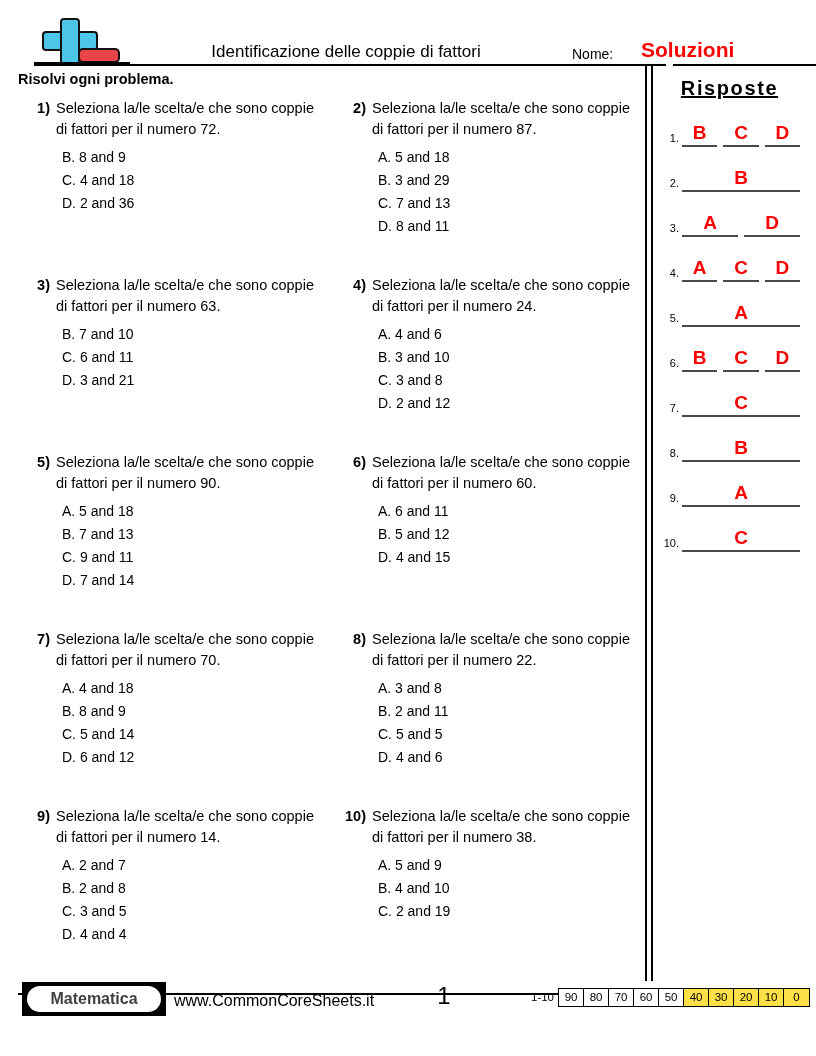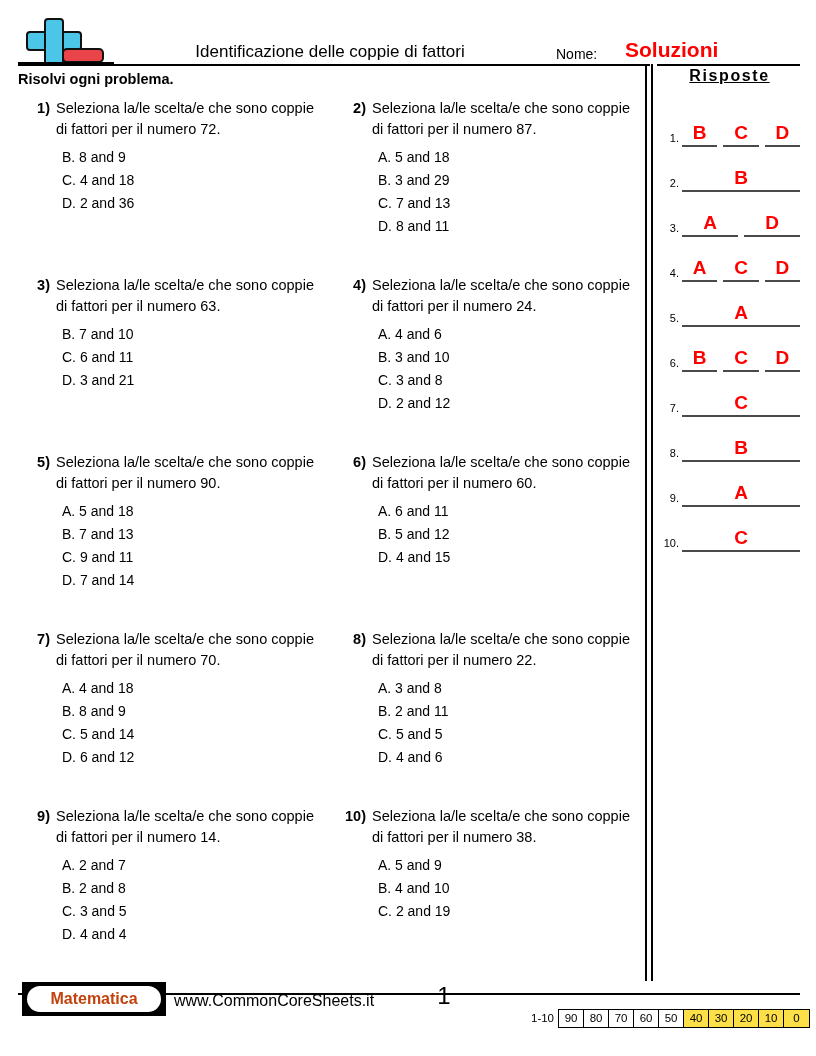--- a/index.html
+++ b/index.html
@@ -12,21 +12,21 @@
     height: 1056px;
     position: relative;
     font-family: "Liberation Sans", sans-serif;
     color: #000;
     overflow: hidden;
   }
 
   
   #header {
     position: absolute;
-    left: 0; top: 0;
+    left: 16px; top: 0;
     width: 667px; height: 64px;
   }
   #logo {
     position: absolute;
     left: 18px; top: 18px;
     width: 96px; height: 46px;
   }
   .plus-v {
     position: absolute;
     left: 26px; top: 0px;
@@ -169,24 +169,24 @@
   }
 
   
   #answers {
     position: absolute;
     left: 657px; top: 64px;
     width: 145px; height: 500px;
   }
   #answers-title {
     position: absolute;
-    left: 0; top: 2px;
+    left: 0; top: 14px;
     width: 145px;
     text-align: center;
-    font-size: 16px;
+    font-size: 20px;
     font-weight: bold;
     letter-spacing: 1.6px;
     text-decoration: underline;
     line-height: 20px;
   }
   .arow {
     position: absolute;
     left: 0;
     width: 145px;
     height: 45px;
@@ -249,40 +249,40 @@
     width: 134px; height: 26px;
     background: #fff;
     border-radius: 13px;
     display: flex;
     align-items: center;
     justify-content: center;
   }
   #subject-label {
     font-size: 16px;
     font-weight: bold;
-    color: #c2410c;
+    color: #404040;
     line-height: 18px;
   }
   #site-url {
     position: absolute;
     left: 174px; top: 12px;
     font-size: 16px;
     line-height: 16px;
   }
   #page-number {
     position: absolute;
     left: 404px; top: 0px;
     width: 80px;
     text-align: center;
     font-size: 24px;
     line-height: 30px;
   }
   #score-scale {
     position: absolute;
-    left: 531px; top: 28px;
+    left: 531px; top: 7px;
     height: 19px;
     display: flex;
     align-items: stretch;
     font-size: 11.5px;
   }
   #scale-range {
     display: flex;
     align-items: center;
     padding: 0 4px 0 0;
     line-height: 13px;

